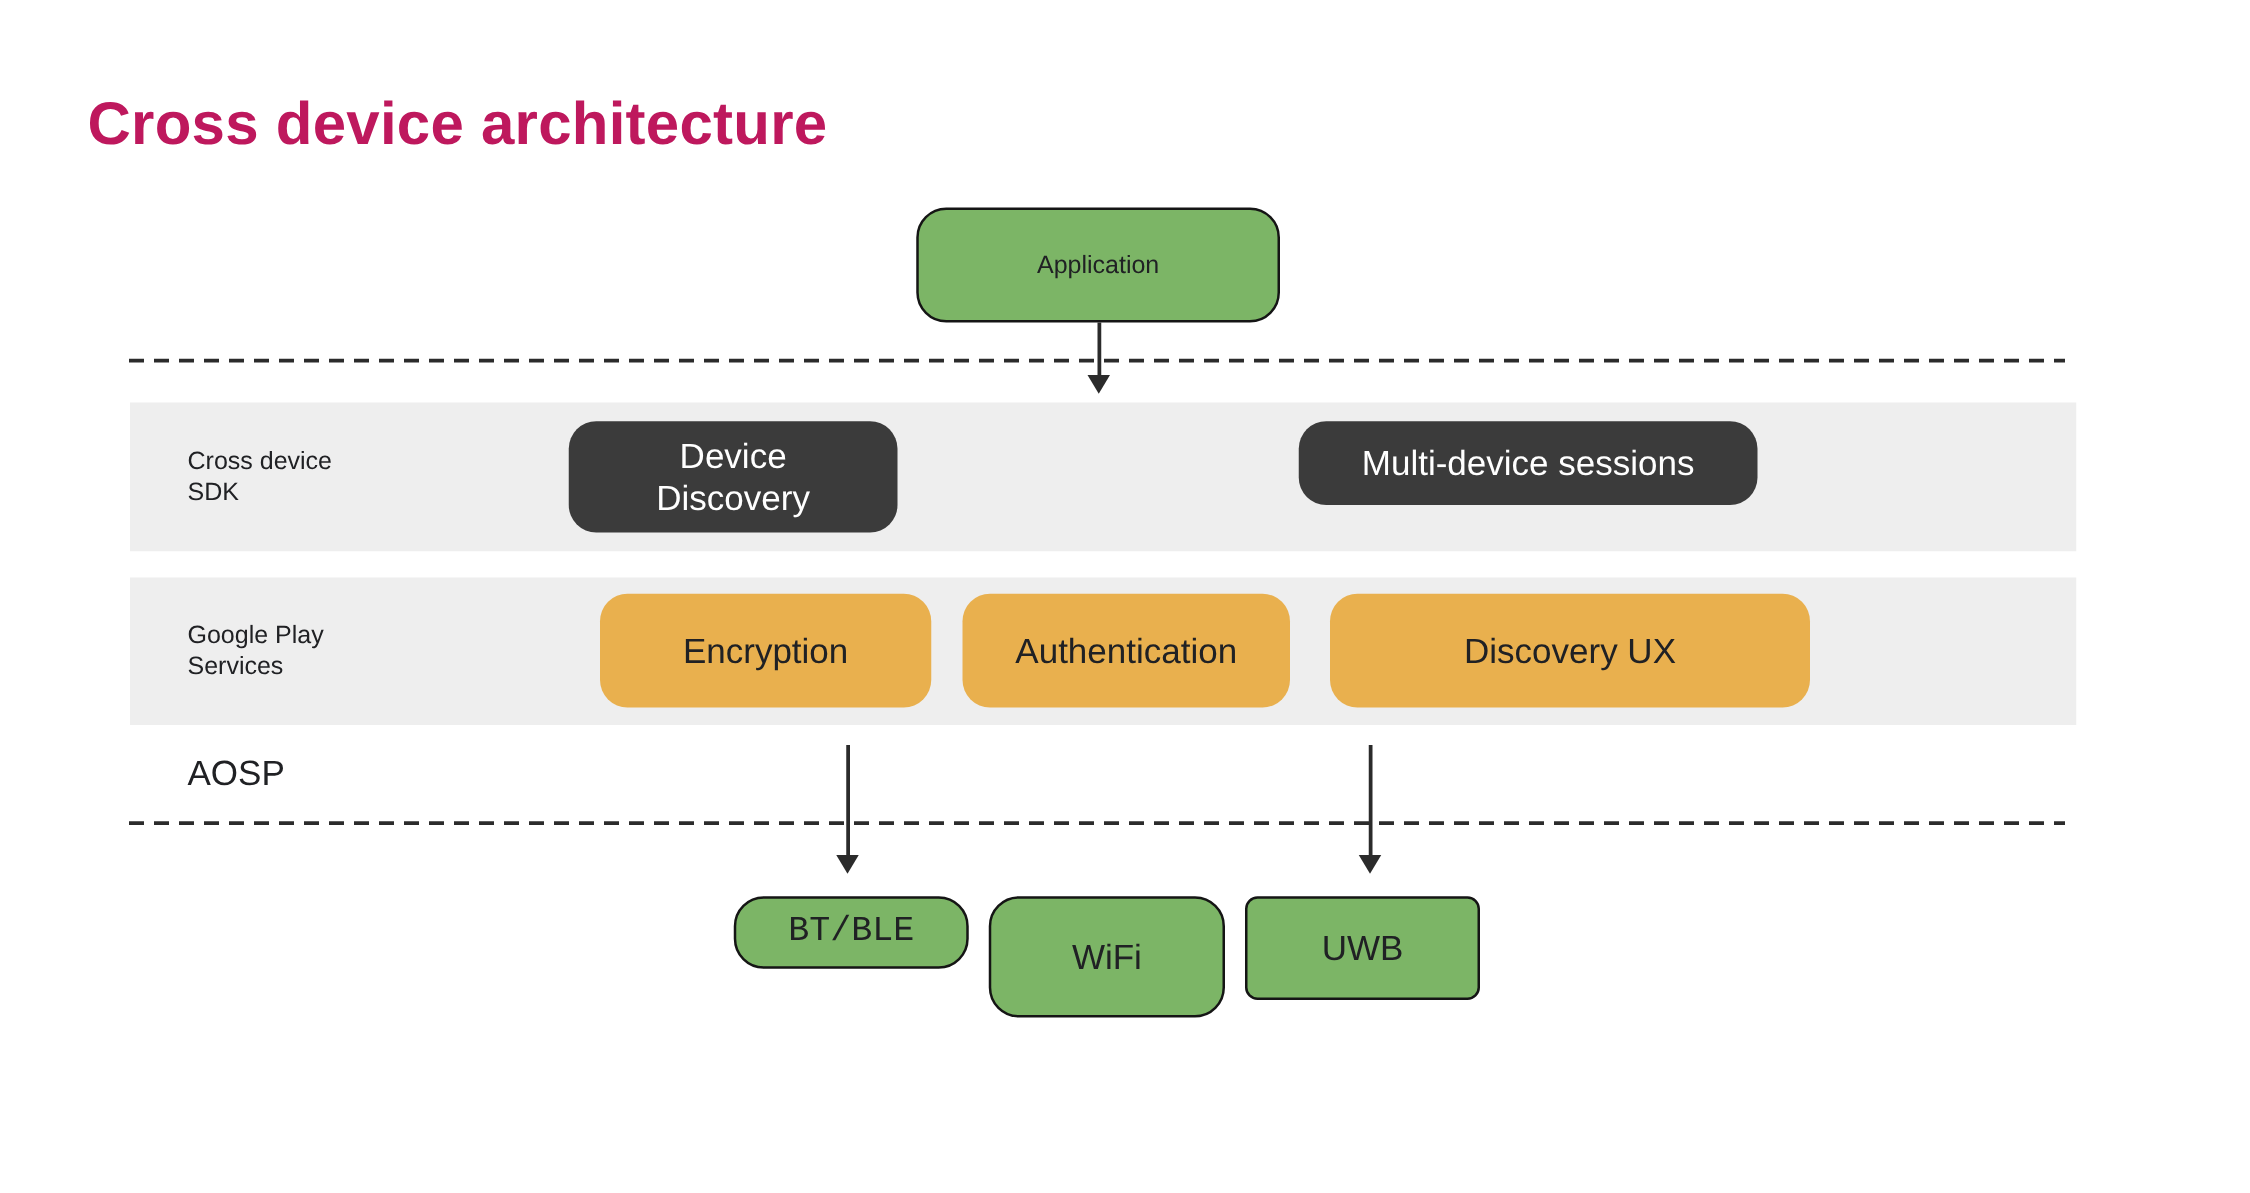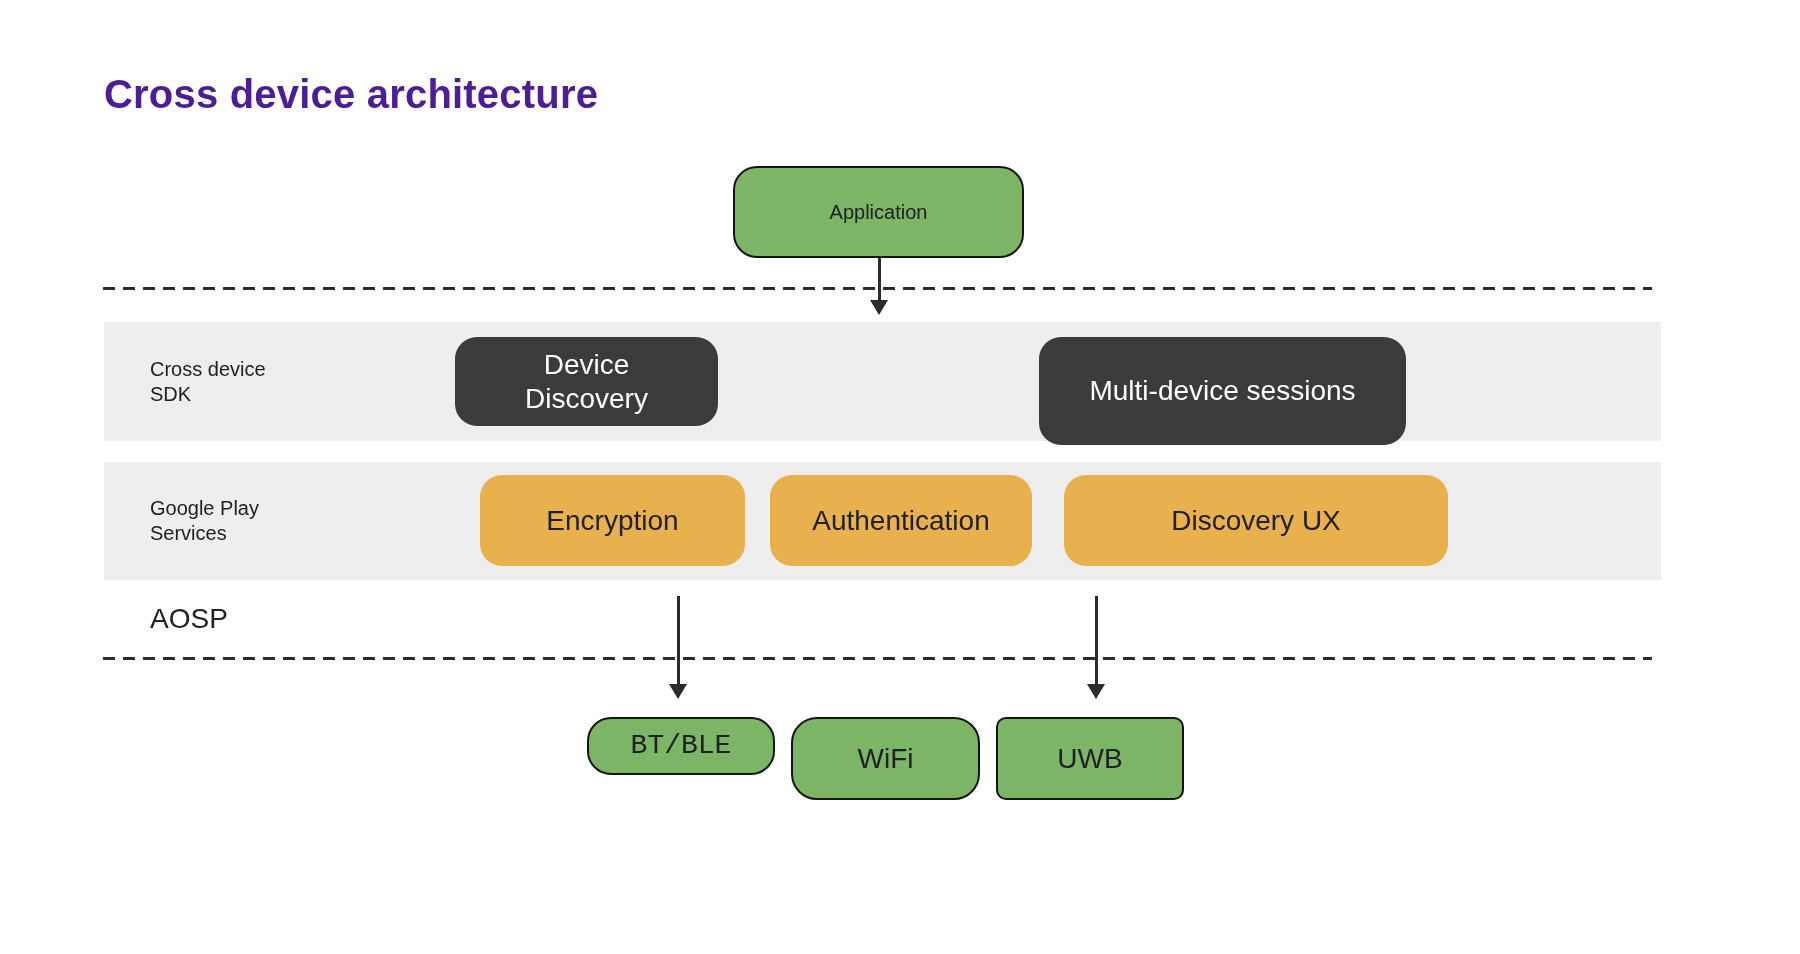--- a/index.html
+++ b/index.html
@@ -15,23 +15,23 @@
   html,body{margin:0;padding:0;background:#fff;}
   #stage{
     position:relative;
     width:1800px;height:954px;
     background:var(--bg);
     font-family:"Liberation Sans","DejaVu Sans",sans-serif;
     color:var(--text-dark);
     overflow:hidden;
   }
   .page-title{
-    position:absolute;left:104px;top:72px;
-    font-size:40px;font-weight:600;letter-spacing:0.2px;
-    color:#4c1d95;white-space:nowrap;
+    position:absolute;left:70px;top:72px;
+    font-size:48px;font-weight:600;letter-spacing:0.2px;
+    color:#be185d;white-space:nowrap;
   }
   .node{
     position:absolute;
     display:flex;align-items:center;justify-content:center;
     text-align:center;
     font-size:28px;font-weight:500;
     white-space:pre-line;
     box-sizing:border-box;
     line-height:1.2;
   }
@@ -97,21 +97,21 @@
     <div class="head"></div>
   </div>
 
   <div class="dashline" style="top:287px;"></div>
 
   <div class="band" style="top:322px;height:119px;">
     <div class="band-label">Cross device
 SDK</div>
     <div class="node dark" style="left:351px;top:15px;width:263px;height:89px;">Device
 Discovery</div>
-    <div class="node dark" style="left:935px;top:15px;width:367px;height:108px;">Multi-device sessions</div>
+    <div class="node dark" style="left:935px;top:15px;width:367px;height:67px;">Multi-device sessions</div>
   </div>
 
   <div class="band" style="top:462px;height:118px;">
     <div class="band-label">Google Play
 Services</div>
     <div class="node orange" style="left:351px;top:13px;width:265px;height:91px;">Encryption</div>
     <div class="node orange" style="left:641px;top:13px;width:262px;height:91px;">Authentication</div>
     <div class="node orange" style="left:935px;top:13px;width:384px;height:91px;">Discovery UX</div>
   </div>
 
@@ -122,16 +122,16 @@
     <div class="head"></div>
   </div>
   <div class="v-arrow" style="left:1086px;top:596px;height:103px;">
     <div class="shaft"></div>
     <div class="head"></div>
   </div>
 
   <div class="dashline" style="top:657px;"></div>
 
   <div class="node green" style="left:587px;top:717px;width:188px;height:58px;font-family:Liberation Mono, monospace;">BT/BLE</div>
-  <div class="node green" style="left:791px;top:717px;width:189px;height:83px;border-radius:26px;">WiFi</div>
+  <div class="node green" style="left:791px;top:717px;width:189px;height:97px;">WiFi</div>
   <div class="node green" style="left:996px;top:717px;width:188px;height:83px;border-radius:10px;">UWB</div>
 
 </div>
 
 </body></html>

